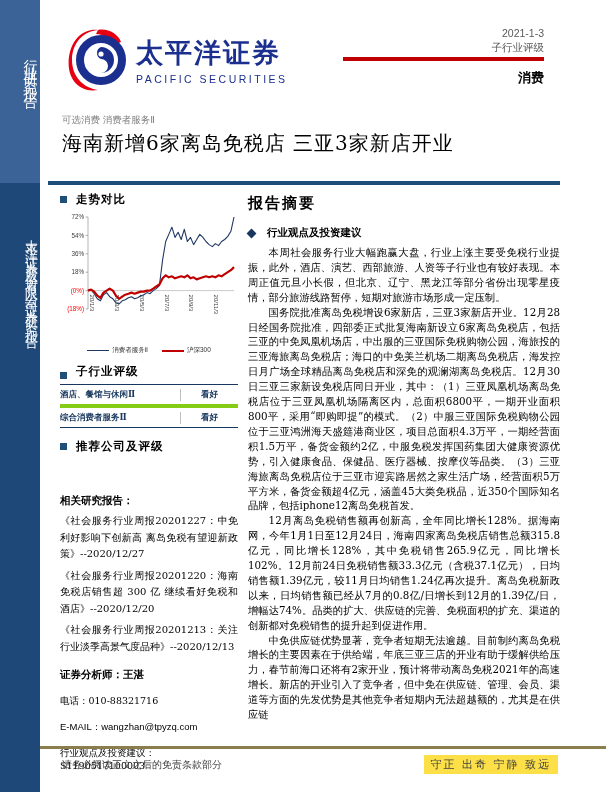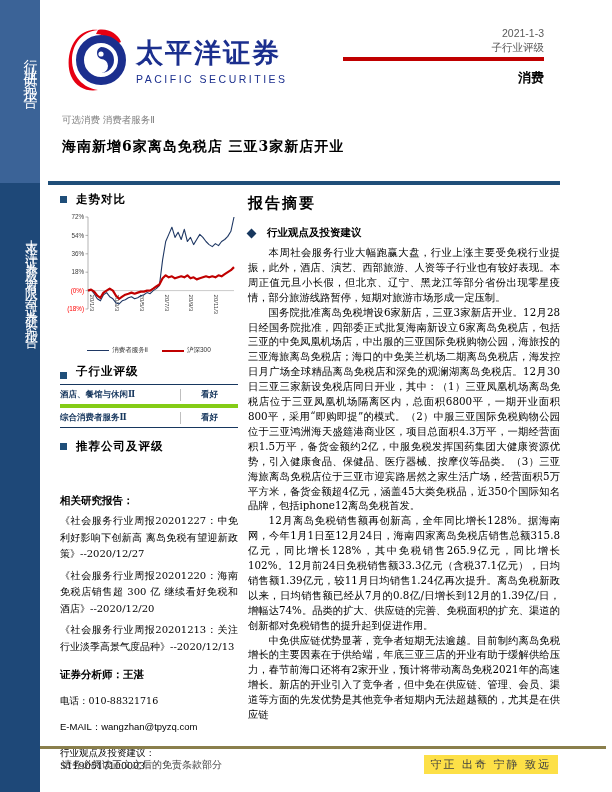--- a/index.html
+++ b/index.html
@@ -16,21 +16,21 @@
   .logo-mark { width:62px; height:68px; }
   .logo-texts { margin-left:6px; }
   .logo-cn { font-size:27px; font-weight:bold; color:#1b2f8e; letter-spacing:2px; font-family:"DejaVu Sans", sans-serif; }
   .logo-en { font-size:10.5px; color:#1b2f8e; letter-spacing:2.5px; font-family:"Liberation Sans", sans-serif; margin-top:2px; }
   .hdr-right { position:absolute; right:68px; top:26px; text-align:right; font-family:"Liberation Sans", sans-serif; }
   .hdr-line { font-size:10.5px; color:#595959; line-height:14px; }
   .hdr-rating { font-size:11px; color:#2e74b5; line-height:15px; }
   .hdr-redline { width:201px; height:3.5px; background:#c00000; margin-top:3px; margin-left:auto; }
   .hdr-sector { font-size:13px; font-weight:bold; color:#000; margin-top:8px; }
   .breadcrumb { position:absolute; left:62px; top:114px; font-size:9.5px; color:#808080; font-family:"Liberation Sans", sans-serif; }
-  .doc-title { position:absolute; left:62px; top:138px; font-size:14px; font-weight:bold; color:#000; letter-spacing:1px; }
+  .doc-title { position:absolute; left:62px; top:130px; font-size:20px; font-weight:normal; color:#000; letter-spacing:1px; }
   .title-rule { position:absolute; left:48px; top:181px; width:512px; height:4px; background:#1f4e79; }
   
   .left-col { position:absolute; left:60px; top:192px; width:178px; }
   .right-col { position:absolute; left:248px; top:194px; width:312px; }
   .sec-head { display:flex; align-items:center; margin-bottom:4px; }
   .sq { width:7px; height:7px; background:#1f4e79; margin-right:9px; flex:0 0 auto; }
   .sec-head b { font-size:11.5px; letter-spacing:1px; color:#000; }
   .legend-row { display:flex; justify-content:center; gap:14px; margin-top:1px; }
   .legend-item { display:flex; align-items:center; font-size:6.5px; color:#333; font-family:"Liberation Sans", sans-serif; }
   .legend-swatch { width:22px; height:2px; margin-right:3px; }

